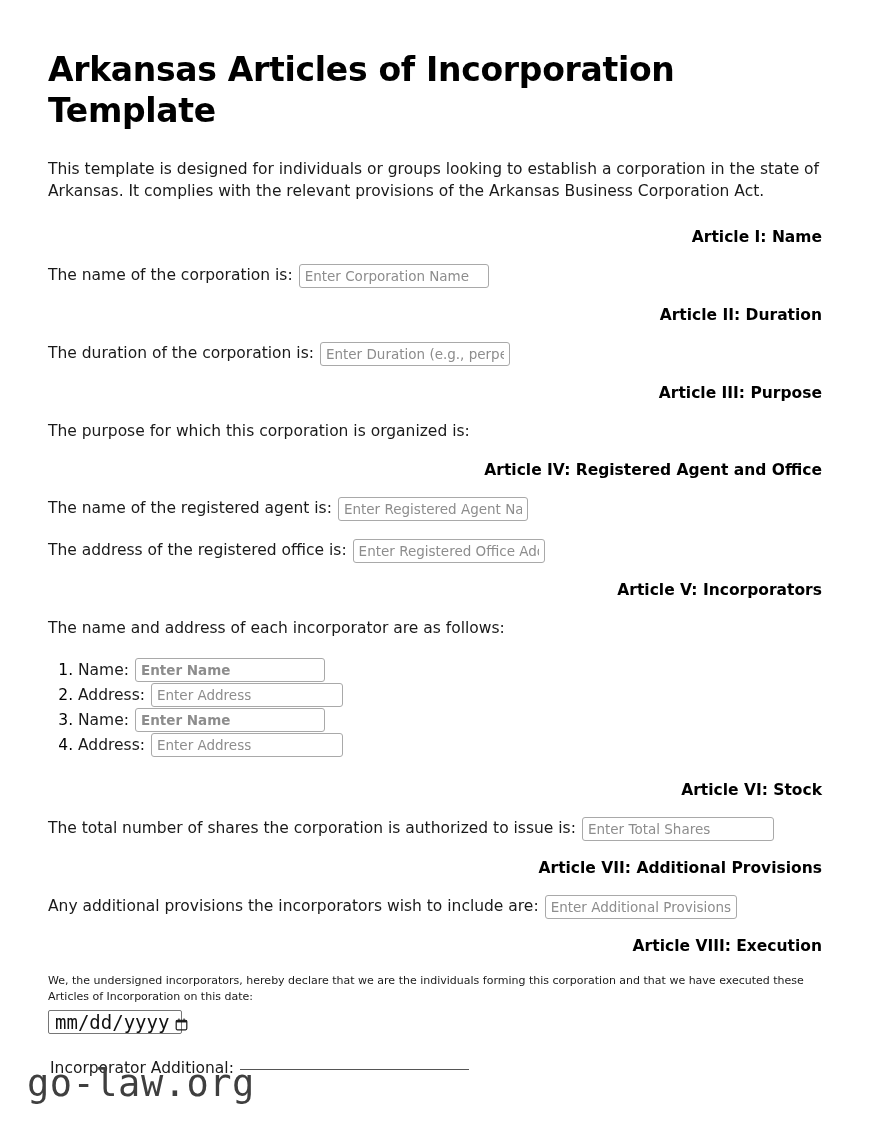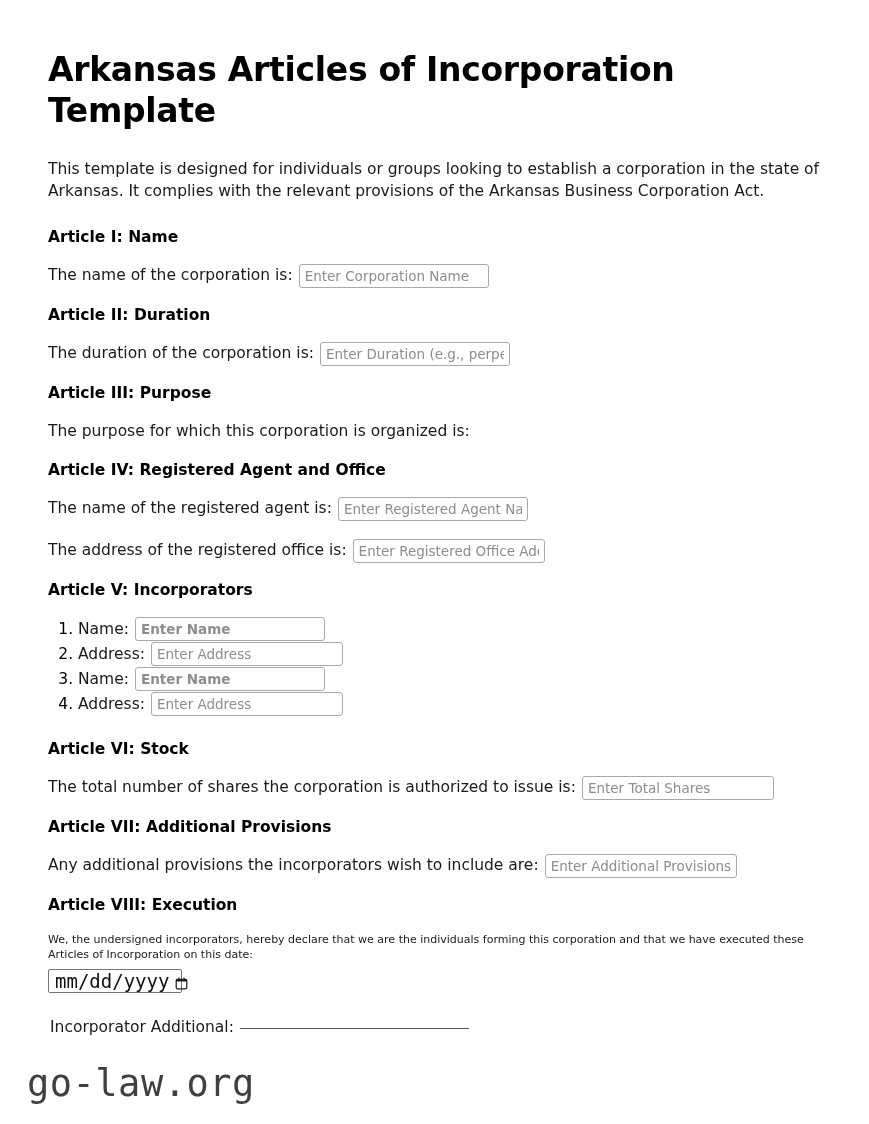--- a/index.html
+++ b/index.html
@@ -44,20 +44,21 @@
     line-height: 1.42;
     margin: 0 0 26px 0;
     color: #1a1a1a;
   }
 
   h2.article-heading {
     font-size: 15.5px;
     font-weight: bold;
     margin: 0 0 18px 0;
     color: #000;
+    text-align: right;
   }
 
   p.field-line {
     font-size: 15.5px;
     line-height: 1.5;
     margin: 0 0 18px 0;
     color: #1a1a1a;
     display: flex;
     align-items: center;
     flex-wrap: nowrap;
@@ -211,20 +212,23 @@
     <p class="field-line">
       <span class="label-text">The name of the registered agent is:</span>
       <input type="text" class="tpl-input w-agent" placeholder="Enter Registered Agent Name" style="">
     </p>
     <p class="field-line">
       <span class="label-text">The address of the registered office is:</span>
       <input type="text" class="tpl-input w-office" placeholder="Enter Registered Office Address" style="">
     </p>
 
     <h2 class="article-heading">Article V: Incorporators</h2>
+    <p class="field-line">
+      <span class="label-text">The name and address of each incorporator are as follows:</span>
+    </p>
     <ol class="incorporator-list">
       <li>
         <span class="li-inner">
           <span class="li-label">Name:</span>
           <input type="text" class="tpl-input w-name" placeholder="Enter Name" style="">
         </span>
       </li>
       <li>
         <span class="li-inner">
           <span class="li-label">Address:</span>

